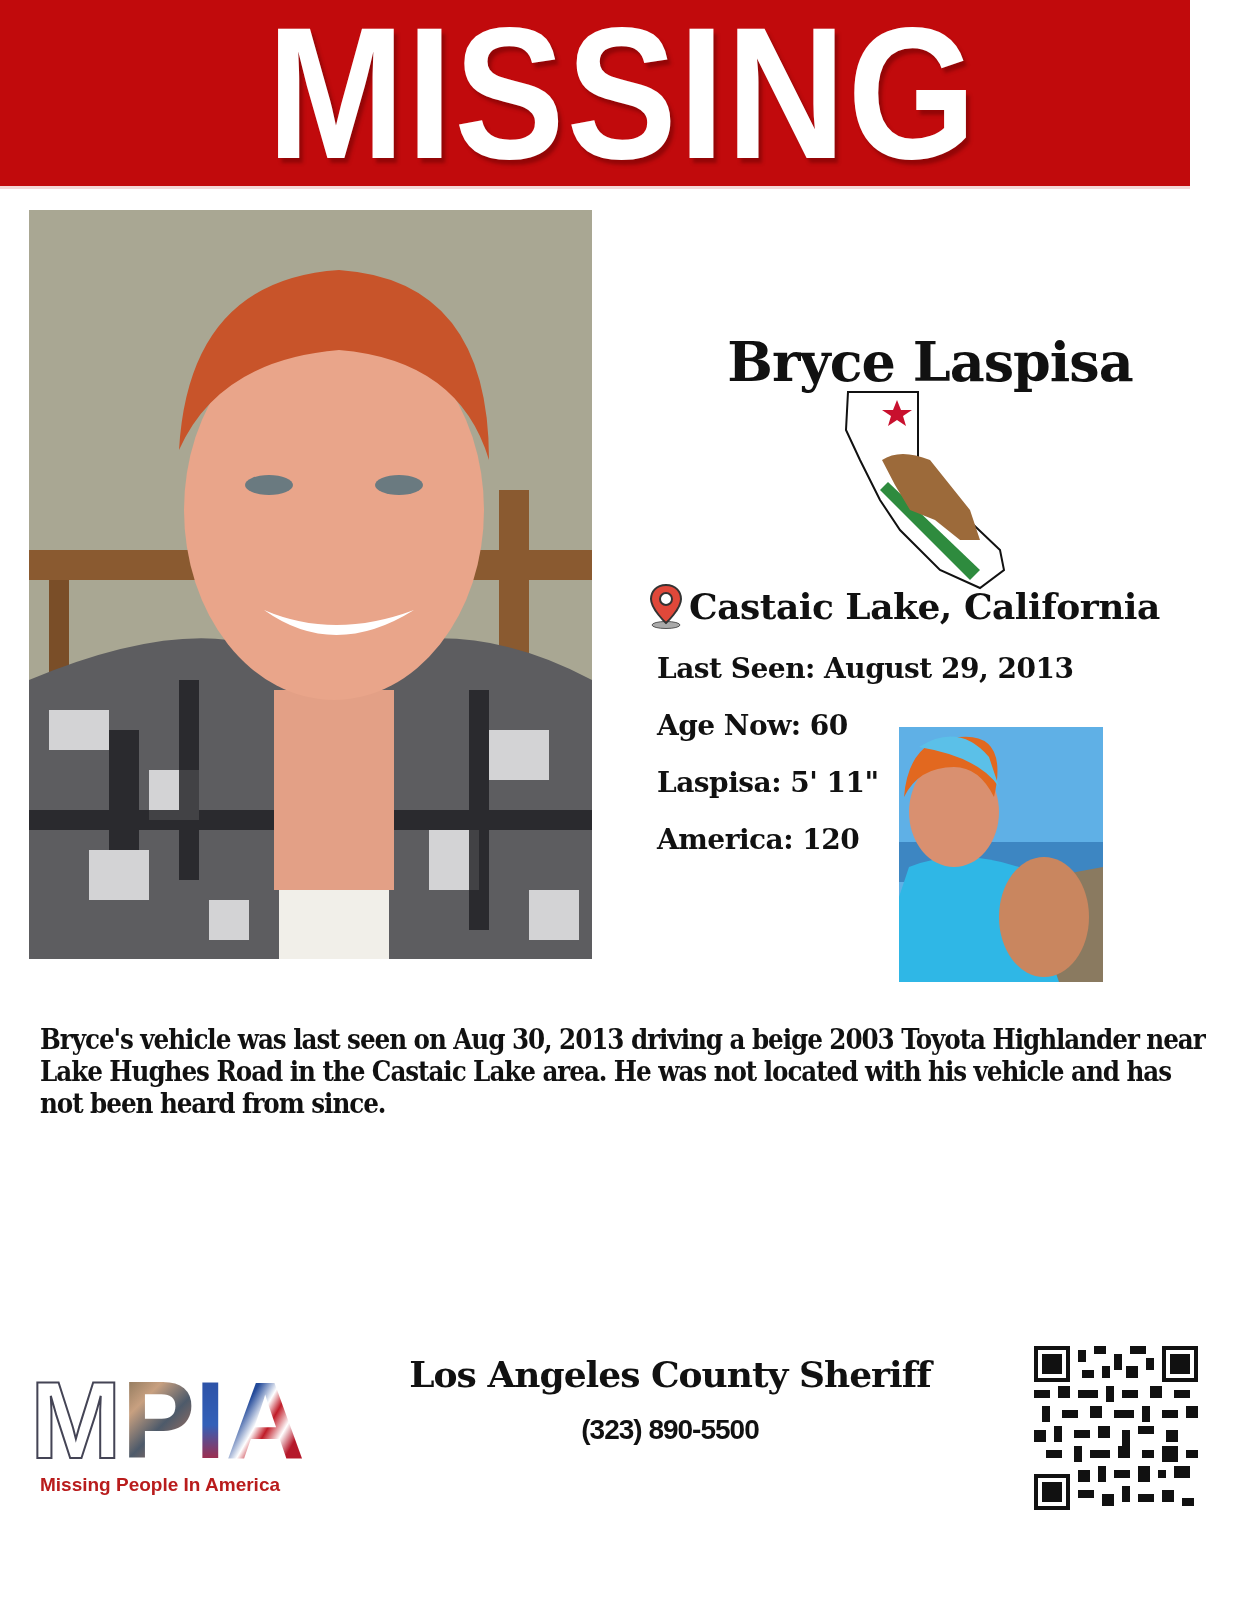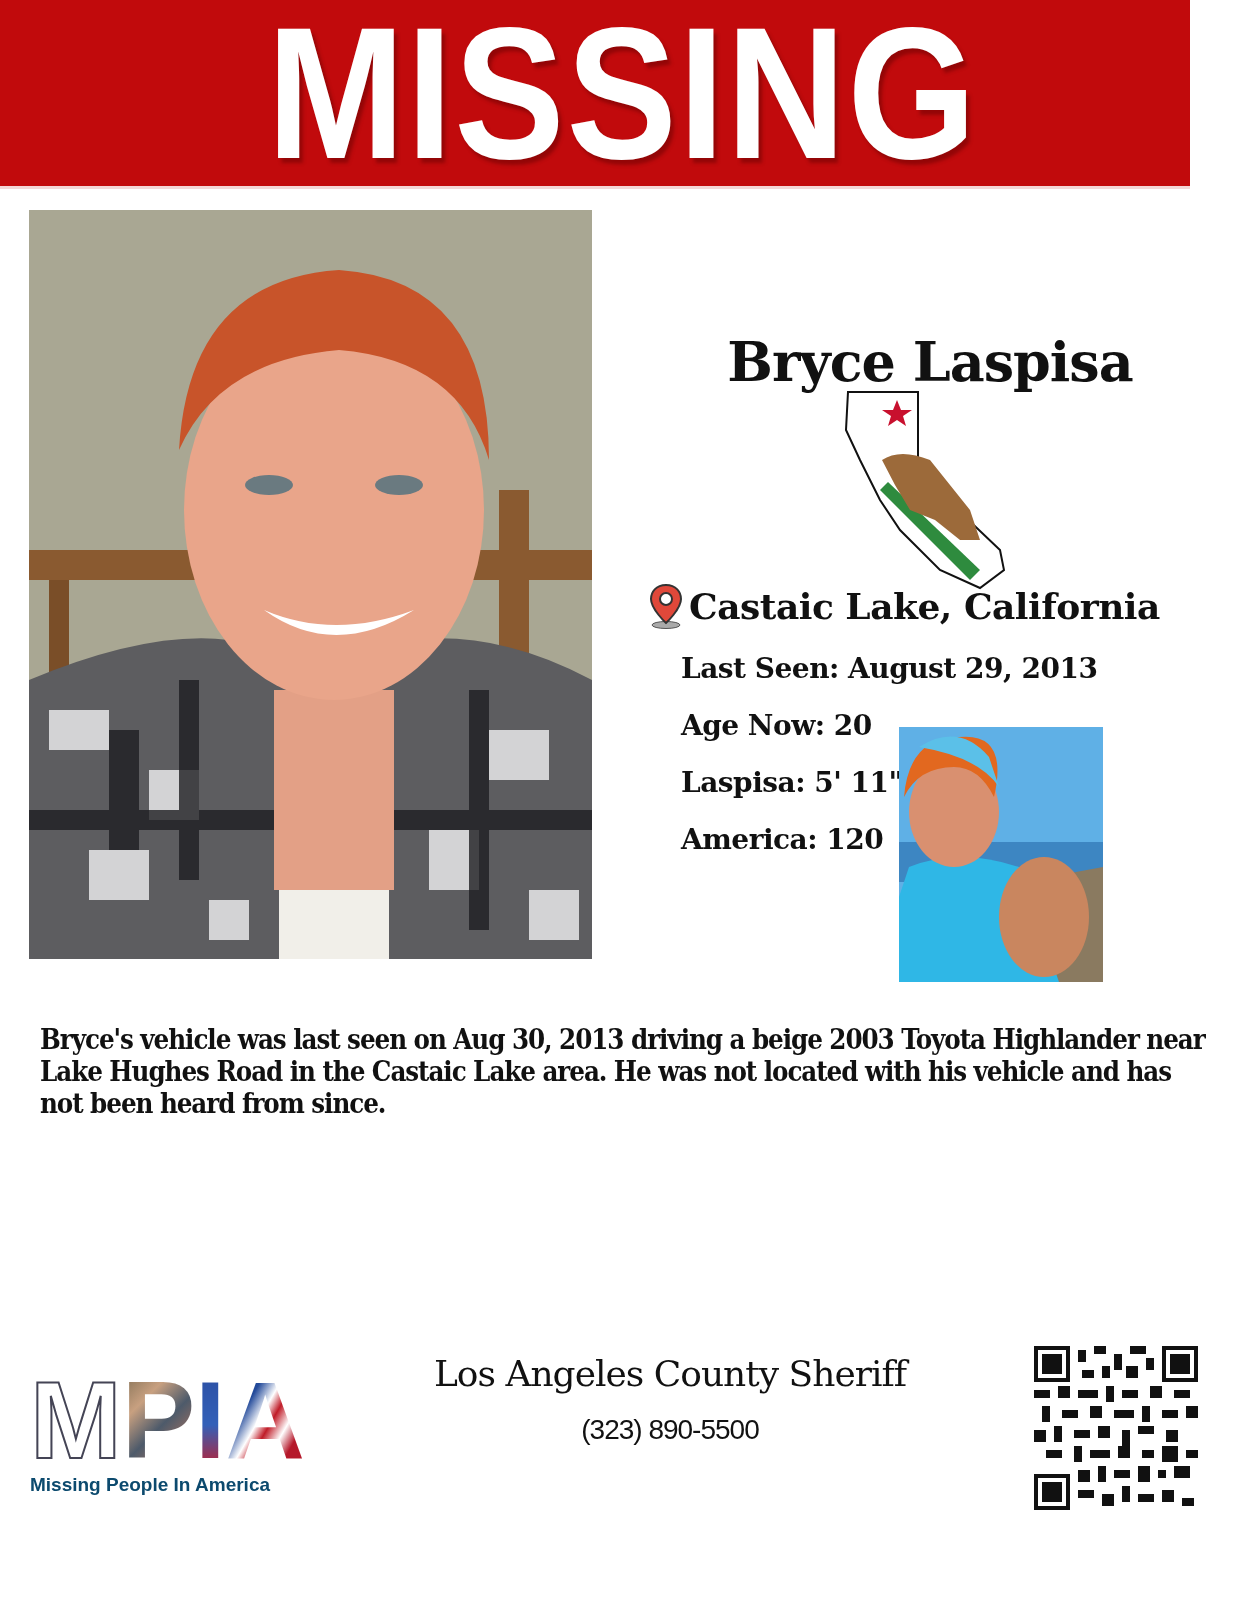--- a/index.html
+++ b/index.html
@@ -5,31 +5,31 @@
   html,body{margin:0;padding:0;background:#fff;}
   body{width:1245px;height:1600px;position:relative;overflow:hidden;font-family:"DejaVu Serif",serif;color:#111;}
   .banner{position:absolute;left:0;top:0;width:1190px;height:186px;background:#c10a0c;border-bottom:3px solid #f3d7d7;}
   .banner-title{position:absolute;left:0;top:8px;width:1245px;text-align:center;color:#fff;font-family:"Liberation Sans",sans-serif;font-weight:bold;font-size:188px;line-height:170px;letter-spacing:2px;transform:scaleX(0.88);text-shadow:4px 5px 4px rgba(90,0,0,.45);}
   .photo-main{position:absolute;left:29px;top:210px;width:563px;height:749px;overflow:hidden;background:#a8a692;}
   .photo-side{position:absolute;left:899px;top:727px;width:204px;height:255px;overflow:hidden;background:#5aa7dd;}
   .name{position:absolute;left:650px;top:318px;width:560px;text-align:center;font-weight:bold;font-size:54px;letter-spacing:-1px;margin-top:12px;}
   .ca-map{position:absolute;left:840px;top:390px;width:180px;height:200px;}
   .location{position:absolute;left:648px;top:583px;display:flex;align-items:center;gap:5px;}
   .location-text{font-weight:bold;font-size:36px;letter-spacing:-0.5px;}
-  .stat{position:absolute;left:681px;font-weight:bold;font-size:28px;letter-spacing:-0.5px;}
+  .stat{position:absolute;left:657px;font-weight:bold;font-size:28px;letter-spacing:-0.5px;}
   .desc{position:absolute;left:40px;top:1024px;width:1180px;font-family:"DejaVu Serif",serif;font-weight:bold;font-size:28px;line-height:32px;letter-spacing:-1.2px;transform-origin:left top;transform:scaleX(0.88);width:1340px;}
   .logo{position:absolute;left:30px;top:1370px;width:290px;height:135px;}
   .logo-letters{display:flex;font-family:"Liberation Sans",sans-serif;font-weight:bold;font-size:110px;line-height:100px;}
   .logo-letters span{display:inline-block;}
   .logo-m{color:#fff;-webkit-text-stroke:2px #445;}
   .logo-p{background:linear-gradient(135deg,#7a6a50,#c8a080 30%,#4d5a6a 55%,#a07060 80%,#556);-webkit-background-clip:text;background-clip:text;color:transparent;}
   .logo-i{background:linear-gradient(180deg,#2b4fa3,#3360b8 55%,#c21d2b);-webkit-background-clip:text;background-clip:text;color:transparent;}
   .logo-a{background:linear-gradient(120deg,#234a9a 30%,#fff 45%,#c01c28 55%,#fff 68%,#b5182a 80%);-webkit-background-clip:text;background-clip:text;color:transparent;}
-  .logo-tag{font-family:"Liberation Sans",sans-serif;font-weight:bold;font-size:19px;color:#0c4a6e;margin-top:4px;margin-left:0;}
-  .contact{position:absolute;left:380px;top:1348px;width:580px;text-align:center;font-weight:normal;}
+  .logo-tag{font-family:"Liberation Sans",sans-serif;font-weight:bold;font-size:19px;color:#b91c1c;margin-top:4px;margin-left:10px;}
+  .contact{position:absolute;left:380px;top:1348px;width:580px;text-align:center;font-weight:bold;}
   .contact-agency{font-size:36px;letter-spacing:-1px;line-height:52px;}
   .contact-phone{font-size:28px;letter-spacing:-1px;line-height:60px;font-family:"Liberation Sans",sans-serif;}
   .qr{position:absolute;left:1034px;top:1346px;width:164px;height:164px;}
 </style>
 </head>
 <body>
 
 <div class="banner">
   <div class="banner-title">MISSING</div>
 </div>
@@ -80,21 +80,21 @@
 <div class="location">
   <svg width="36" height="46" viewBox="0 0 36 46">
     <ellipse cx="18" cy="42" rx="14" ry="3.5" fill="#aaa" stroke="#555" stroke-width="1"></ellipse>
     <path d="M18 2 C8 2 3 9 3 16 C3 26 18 40 18 40 C18 40 33 26 33 16 C33 9 28 2 18 2Z" fill="#e0483a" stroke="#333" stroke-width="2"></path>
     <circle cx="18" cy="16" r="6" fill="#fff" stroke="#333" stroke-width="2"></circle>
   </svg>
   <span class="location-text">Castaic Lake, California</span>
 </div>
 
 <div class="stat" style="top:652px"><span>Last Seen:</span> <span>August 29, 2013</span></div>
-<div class="stat" style="top:709px"><span>Age Now:</span> <span>20</span></div>
+<div class="stat" style="top:709px"><span>Age Now:</span> <span>60</span></div>
 <div class="stat" style="top:766px"><span>Laspisa:</span> <span>5' 11"</span></div>
 <div class="stat" style="top:823px"><span>America:</span> <span>120</span></div>
 
 <div class="photo-side">
   <svg width="204" height="255" viewBox="0 0 204 255">
     <rect width="204" height="255" fill="#5fb0e6"></rect>
     <rect y="115" width="204" height="40" fill="#3d86c2"></rect>
     <path d="M150 150 L204 140 L204 255 L140 255Z" fill="#8a7a60"></path>
     <path d="M10 140 Q60 120 120 140 L160 255 L0 255 L0 170Z" fill="#2fb7e6"></path>
     <ellipse cx="145" cy="190" rx="45" ry="60" fill="#c9865f"></ellipse>

